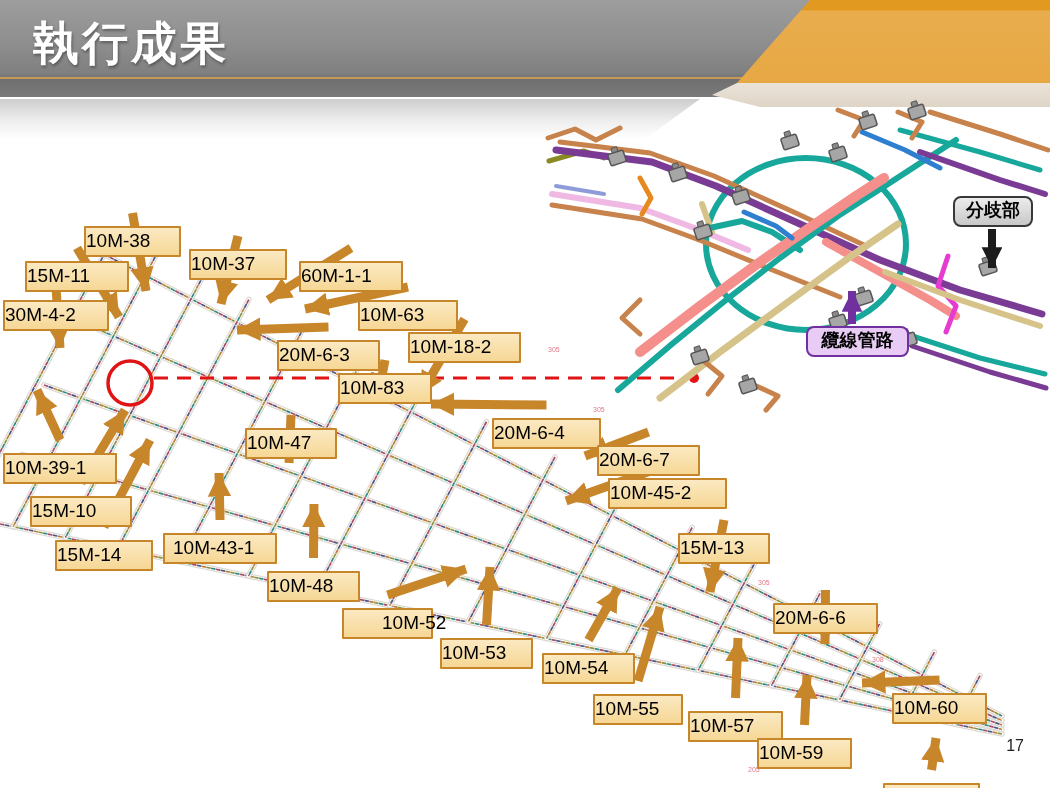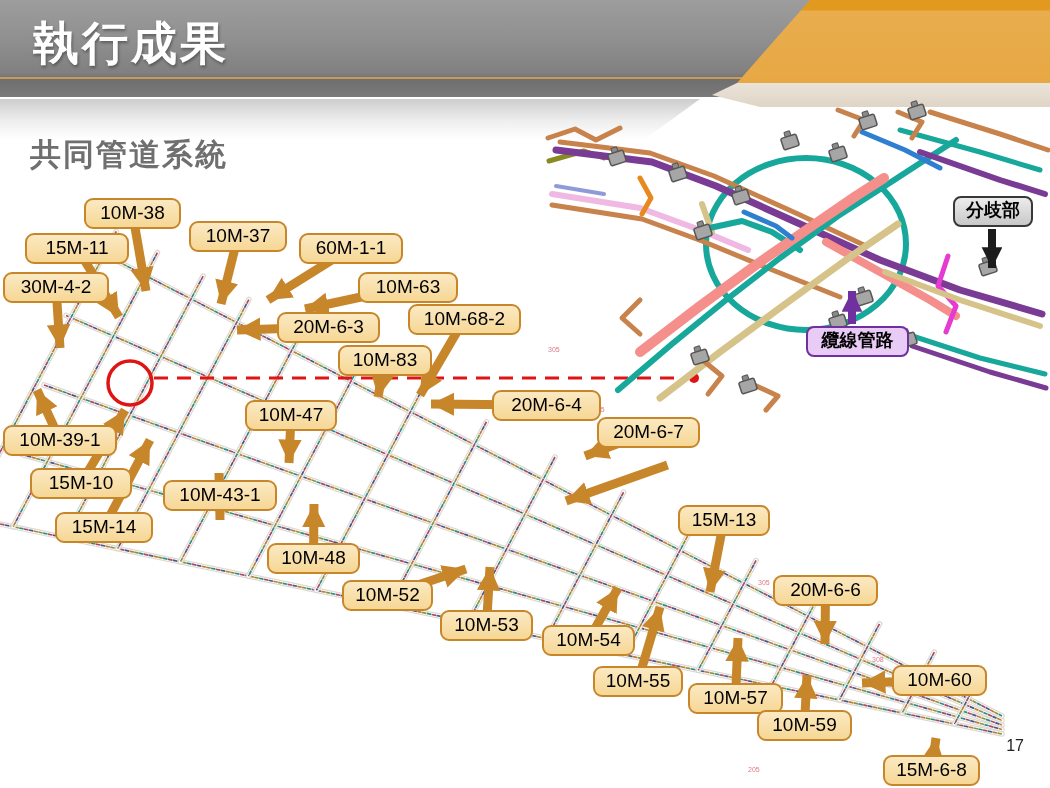--- a/index.html
+++ b/index.html
@@ -20,41 +20,40 @@
                clip-path:polygon(0 0,700px 0,645px 100%,0 100%);}
   .title{position:absolute;left:33px;top:13px;z-index:2;color:#fff;font-size:46px;font-weight:700;
          letter-spacing:3px;text-shadow:1px 2px 3px rgba(0,0,0,.35);}
   .subtitle{position:absolute;left:30px;top:134px;z-index:2;color:#6f6f6f;font-size:31px;font-weight:700;letter-spacing:2px;}
   
   #scene{position:absolute;left:0;top:0;width:1050px;height:788px;z-index:2;pointer-events:none;}
   
   #callout-layer{position:absolute;left:0;top:0;width:100%;height:100%;z-index:3;pointer-events:none;}
   .callout{position:absolute;box-sizing:border-box;height:31px;
            background:linear-gradient(180deg,#fbe9c2,#f6d795);
-           border:2.5px solid #c8862b;border-radius:9px;
-           font-size:19px;line-height:25px;text-align:center;color:#000;white-space:nowrap;}
+           border:2.5px solid #c8862b;border-radius:1px;
+           font-size:19px;line-height:25px;color:#000;white-space:nowrap;margin-top:28px;}
   
   .inset-label{position:absolute;box-sizing:border-box;height:31px;z-index:3;border-radius:8px;
                font-size:18px;font-weight:700;line-height:25px;text-align:center;color:#000;}
   .inset-label.branch{left:953px;top:196px;width:80px;border:2.5px solid #383838;
                       background:linear-gradient(180deg,#ececec,#c8c8c8);}
   .inset-label.cable{left:806px;top:326px;width:103px;border:2.5px solid #7030a0;background:#e9ccf6;}
   .page-number{position:absolute;right:26px;top:737px;z-index:3;font-size:16px;color:#222;}
 </style>
 </head>
 <body>
 
 <div class="slide">
   <div class="hdr-gray"></div>
   <div class="hdr-tanline"></div>
   <div class="hdr-orange"></div>
   <div class="hdr-beige"></div>
   <div class="hdr-reflect"></div>
   <div class="title">執行成果</div>
-  <div class="subtitle">共同管道系統</div>
 
   <svg id="scene" viewBox="0 0 1050 788">
       <defs>
         <marker id="ah-o" markerUnits="strokeWidth" markerWidth="3.2" markerHeight="3.2" refX="2.6" refY="1.3" orient="auto">
           <path d="M0,0 L2.6,1.3 L0,2.6 Z" fill="#C8862B"></path>
         </marker>
         <marker id="ah-k" markerUnits="strokeWidth" markerWidth="3.2" markerHeight="3.2" refX="2.6" refY="1.3" orient="auto">
           <path d="M0,0 L2.6,1.3 L0,2.6 Z" fill="#1c1c1c"></path>
         </marker>
         <marker id="ah-p" markerUnits="strokeWidth" markerWidth="3.2" markerHeight="3.2" refX="2.6" refY="1.3" orient="auto">
@@ -334,32 +333,33 @@
     </svg>
 
   <div id="callout-layer">
       <div class="callout" style="left: 84px; top: 198px; width: 97px;">10M-38</div>
       <div class="callout" style="left: 25px; top: 233px; width: 104px;">15M-11</div>
       <div class="callout" style="left: 189px; top: 221px; width: 98px;">10M-37</div>
       <div class="callout" style="left: 299px; top: 233px; width: 104px;">60M-1-1</div>
       <div class="callout" style="left: 3px; top: 272px; width: 106px;">30M-4-2</div>
       <div class="callout" style="left: 358px; top: 272px; width: 100px;">10M-63</div>
       <div class="callout" style="left: 277px; top: 312px; width: 103px;">20M-6-3</div>
-      <div class="callout" style="left: 408px; top: 304px; width: 113px;">10M-68-2</div>
+      <div class="callout" style="left: 408px; top: 304px; width: 113px;">10M-18-2</div>
       <div class="callout" style="left: 338px; top: 345px; width: 94px;">10M-83</div>
       <div class="callout" style="left: 492px; top: 390px; width: 109px;">20M-6-4</div>
       <div class="callout" style="left: 245px; top: 400px; width: 92px;">10M-47</div>
       <div class="callout" style="left: 3px; top: 425px; width: 114px;">10M-39-1</div>
       <div class="callout" style="left: 30px; top: 468px; width: 102px;">15M-10</div>
       <div class="callout" style="left: 55px; top: 512px; width: 98px;">15M-14</div>
-      <div class="callout" style="left: 163px; top: 480px; width: 114px;">10M-43-1</div>
+      <div class="callout" style="left: 163px; top: 505px; width: 114px; padding-left: 8px;">10M-43-1</div>
       <div class="callout" style="left: 597px; top: 417px; width: 103px;">20M-6-7</div>
+      <div class="callout" style="left: 608px; top: 450px; width: 119px;">10M-45-2</div>
       <div class="callout" style="left: 678px; top: 505px; width: 92px;">15M-13</div>
       <div class="callout" style="left: 267px; top: 543px; width: 93px;">10M-48</div>
-      <div class="callout" style="left: 342px; top: 580px; width: 91px;">10M-52</div>
+      <div class="callout" style="left: 342px; top: 580px; width: 91px; padding-left: 38px;">10M-52</div>
       <div class="callout" style="left: 440px; top: 610px; width: 93px;">10M-53</div>
       <div class="callout" style="left: 542px; top: 625px; width: 93px;">10M-54</div>
       <div class="callout" style="left: 593px; top: 666px; width: 90px;">10M-55</div>
       <div class="callout" style="left: 688px; top: 683px; width: 95px;">10M-57</div>
       <div class="callout" style="left: 757px; top: 710px; width: 95px;">10M-59</div>
       <div class="callout" style="left: 773px; top: 575px; width: 105px;">20M-6-6</div>
       <div class="callout" style="left: 892px; top: 665px; width: 95px;">10M-60</div>
       <div class="callout" style="left: 883px; top: 755px; width: 97px;">15M-6-8</div>
     </div>
 

